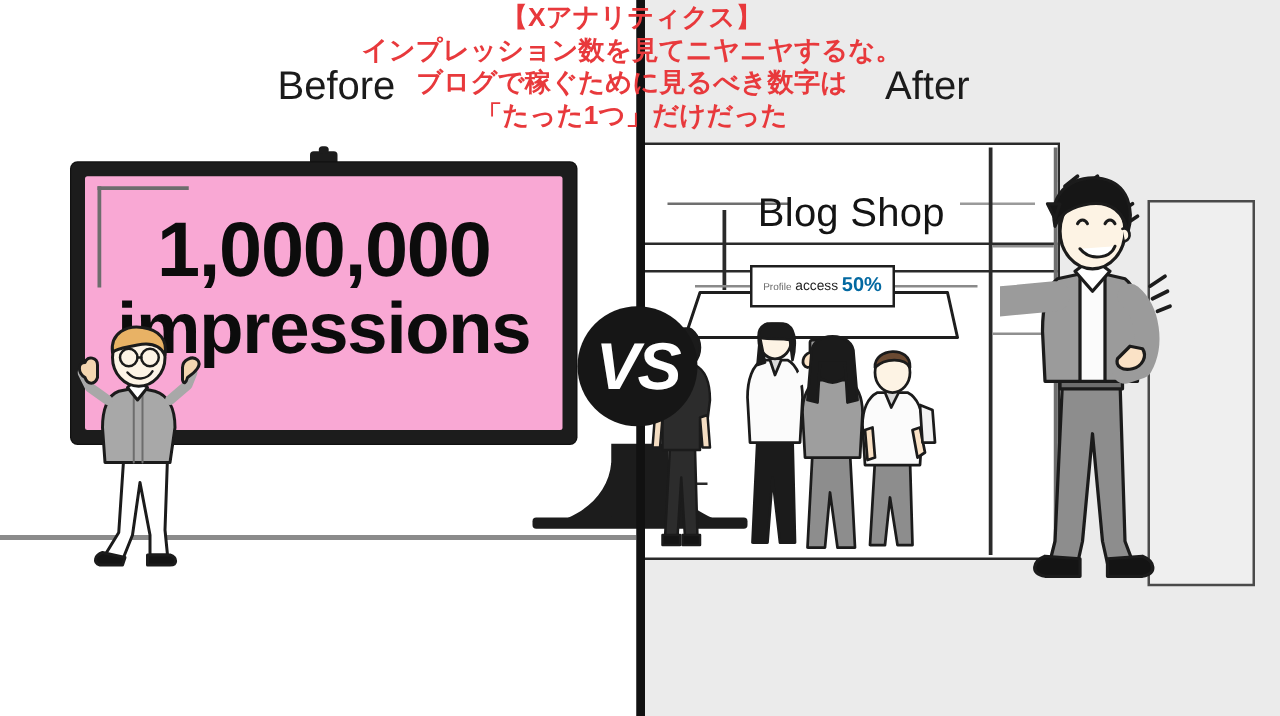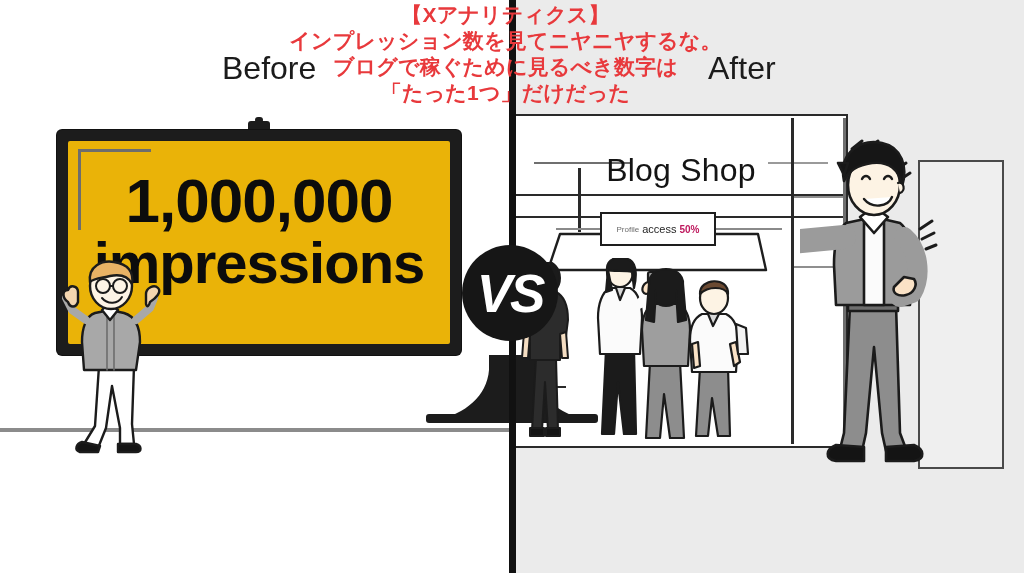--- a/index.html
+++ b/index.html
@@ -53,21 +53,21 @@
   #monitor-nub:after{
     content:"";position:absolute;left:50%;transform:translateX(-50%);
     top:-4px;width:8px;height:6px;background:#1c1c1c;border-radius:3px;
   }
   #monitor-frame{
     position:absolute;inset:0;background:#1c1c1c;border-radius:5px;
     box-shadow:0 0 0 1px #111;
   }
   #monitor-screen{
     position:absolute;left:11px;top:11px;right:11px;bottom:11px;
-    background:#eab308;border-radius:2px;overflow:hidden;
+    background:#f9a8d4;border-radius:2px;overflow:hidden;
   }
   #screen-corner{
     position:absolute;left:10px;top:8px;width:70px;height:78px;
     border-left:3px solid #6d6d6d;border-top:3px solid #6d6d6d;
   }
   #screen-text{
     position:absolute;left:0;right:0;top:28px;
     text-align:center;color:#0c0c0c;font-weight:700;
     letter-spacing:-1px;line-height:1.03;
   }
@@ -122,21 +122,21 @@
     position:absolute;left:28px;top:112px;width:226px;height:44px;z-index:14;
   }
   #banner{
     position:absolute;left:84px;top:96px;width:112px;height:30px;
     background:#ffffff;border:2px solid #1e1e1e;z-index:16;
     display:flex;align-items:center;justify-content:center;gap:3px;
     overflow:hidden;
   }
   #banner-profile{font-size:8px;color:#6b6b6b;}
   #banner-access{font-size:11px;color:#1e1e1e;}
-  #banner-pct{font-size:10px;color:#be185d;font-weight:700;}
+  #banner-pct{font-size:16px;color:#0369a1;font-weight:700;}
 
   
   #wallpanel{
     position:absolute;left:918px;top:160px;width:82px;height:305px;
     border:2px solid #4a4a4a;background:#efefef;z-index:7;
   }
 
   
   .fig{position:absolute;z-index:20;}
   #fig-left{left:62px;top:258px;width:118px;height:200px;}

